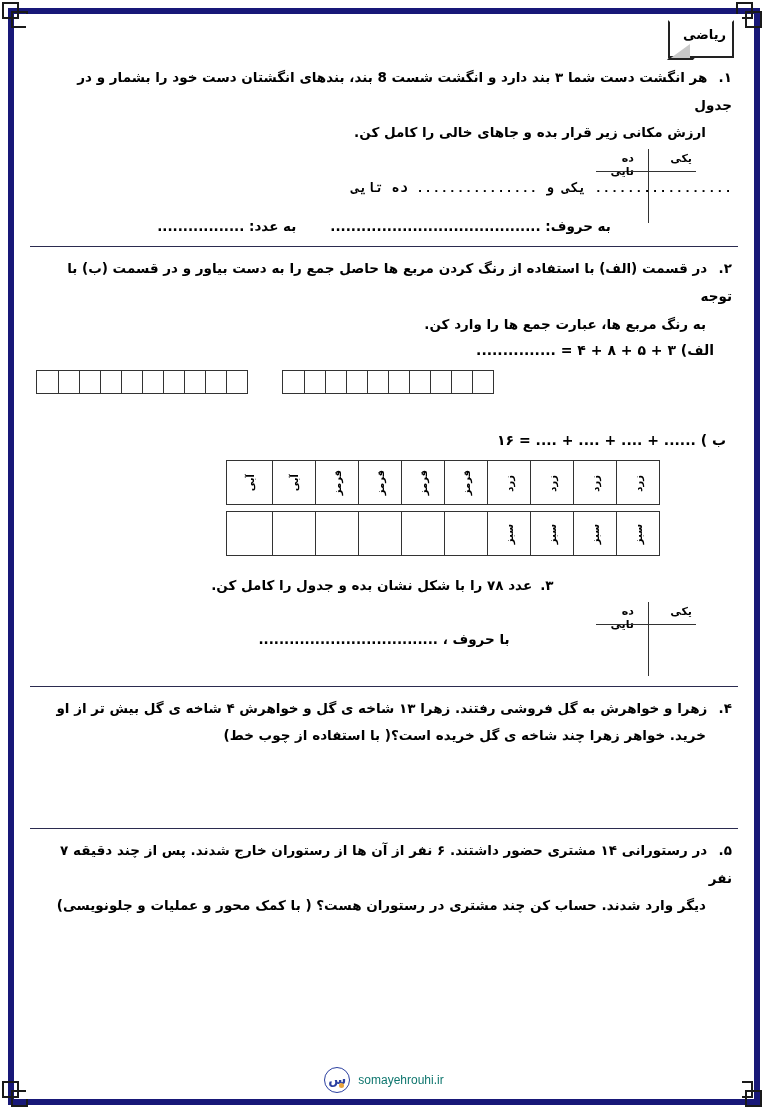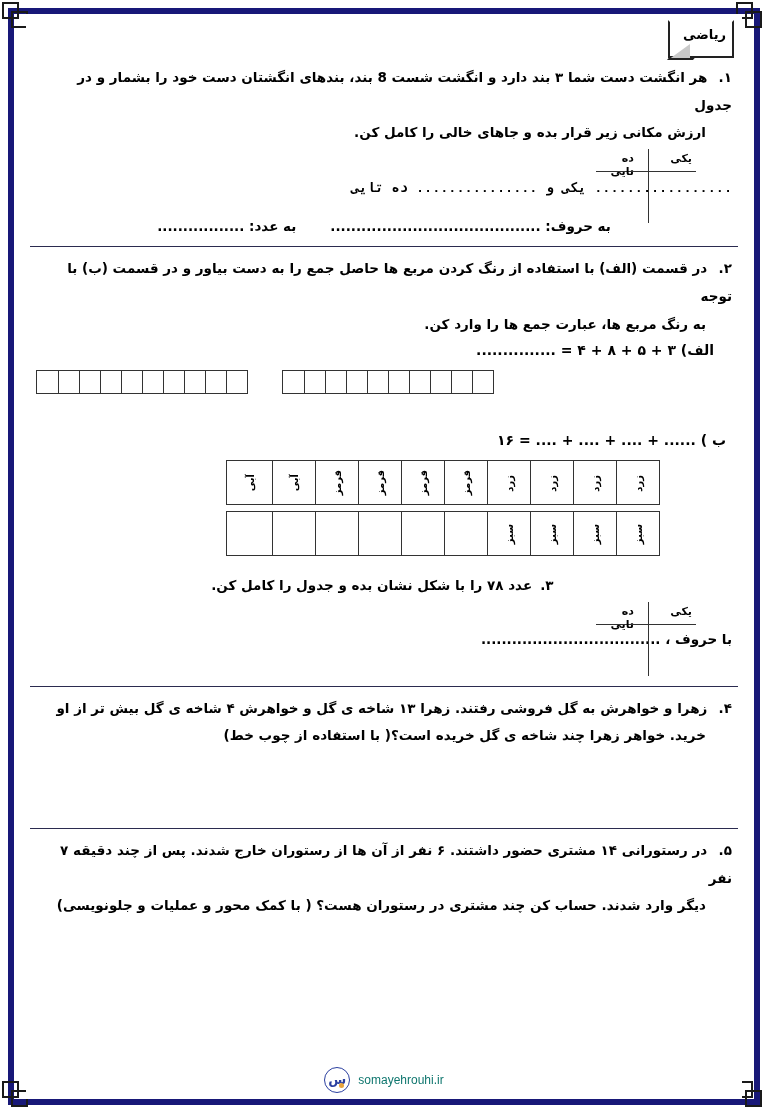--- a/index.html
+++ b/index.html
@@ -433,21 +433,21 @@
         <span>عدد ۷۸ را با شکل نشان بده و جدول را کامل کن.</span>
       </div>
 
       <div class="pv-table">
         <div class="hline"></div>
         <div class="vline"></div>
         <div class="ones">یکی</div>
         <div class="tens">ده تایی</div>
       </div>
 
-      <div class="q-line" style="margin-top:-52px; text-align:right;">
+      <div class="q-line" style="margin-top:-52px; text-align:center;">
         <span>با حروف ،</span>
         <span class="dots">...................................</span>
       </div>
       <div style="height:26px;"></div>
     </div>
 
     <div class="q-sep"></div>
 
     <div class="q">
       <div class="q-line">

